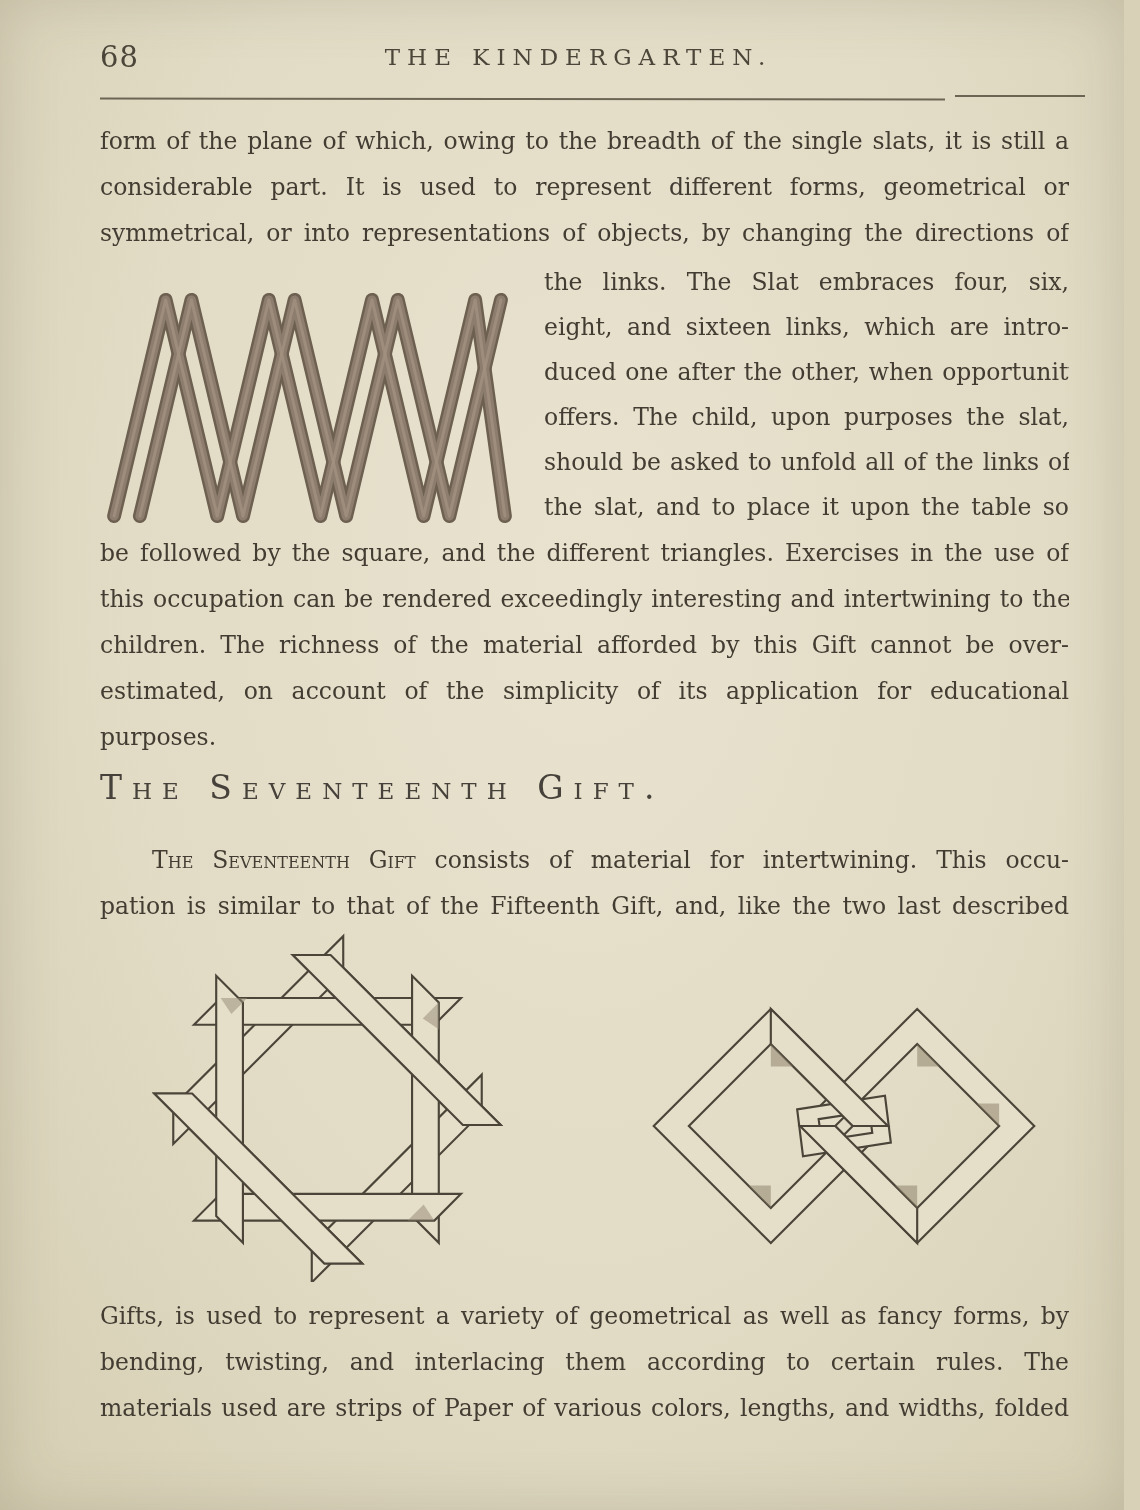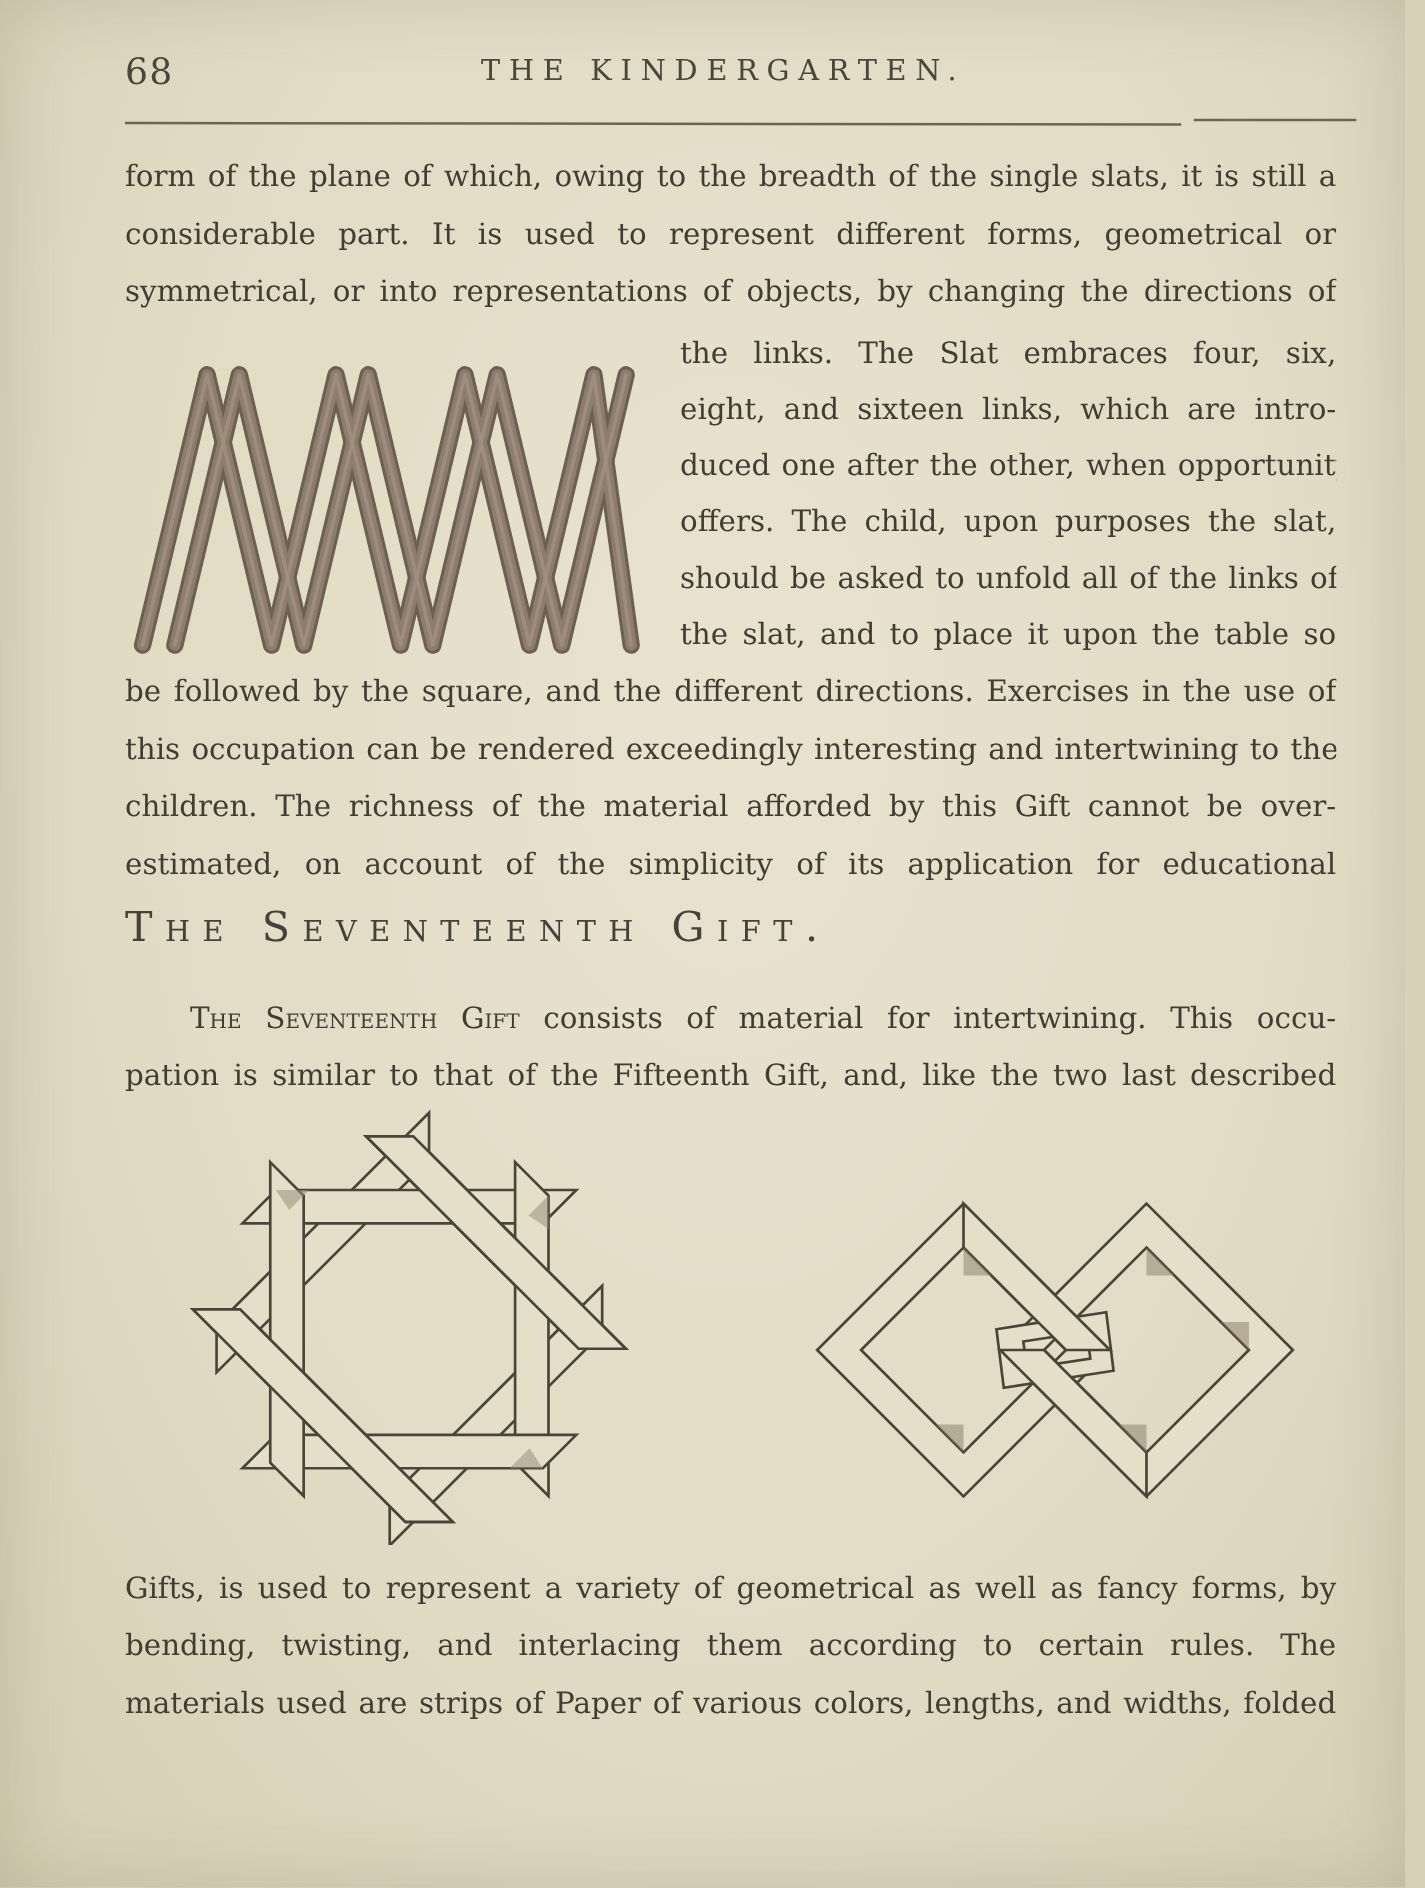--- a/index.html
+++ b/index.html
@@ -85,24 +85,25 @@
       <div class="wrapcol">
         <div class="line">the links.  The Slat  embraces four, six,</div>
         <div class="line">eight, and sixteen links, which are intro-</div>
         <div class="line">duced one after the other, when opportunity</div>
         <div class="line">offers.  The child, upon purposes the slat,</div>
         <div class="line">should be asked to unfold all of the links of</div>
         <div class="line">the slat, and  to place it  upon the table so</div>
       </div>
     </div>
 
-    <div class="line">be followed by the square, and the different directions.   Exercises in the use of</div>
+    <div class="line">be followed by the square, and the different triangles.   Exercises in the use of</div>
     <div class="line">this occupation can be rendered exceedingly interesting and intertwining to the</div>
     <div class="line">children.   The richness of the material afforded by this Gift cannot be  over-</div>
     <div class="line">estimated, on  account  of  the  simplicity  of  its  application  for  educational</div>
+    <div class="line nj">purposes.</div>
 
     <h2 class="gift-heading">The Seventeenth Gift.</h2>
 
     <div class="line indent"><span class="sc">The Seventeenth Gift</span><span> consists of material for intertwining.   This occu-</span></div>
     <div class="line">pation is similar to that of  the Fifteenth Gift, and, like the two last described</div>
 
     <div class="figures">
 
       <div class="starfig">
         <svg width="385" height="349" viewBox="-6 -8 432 392">

